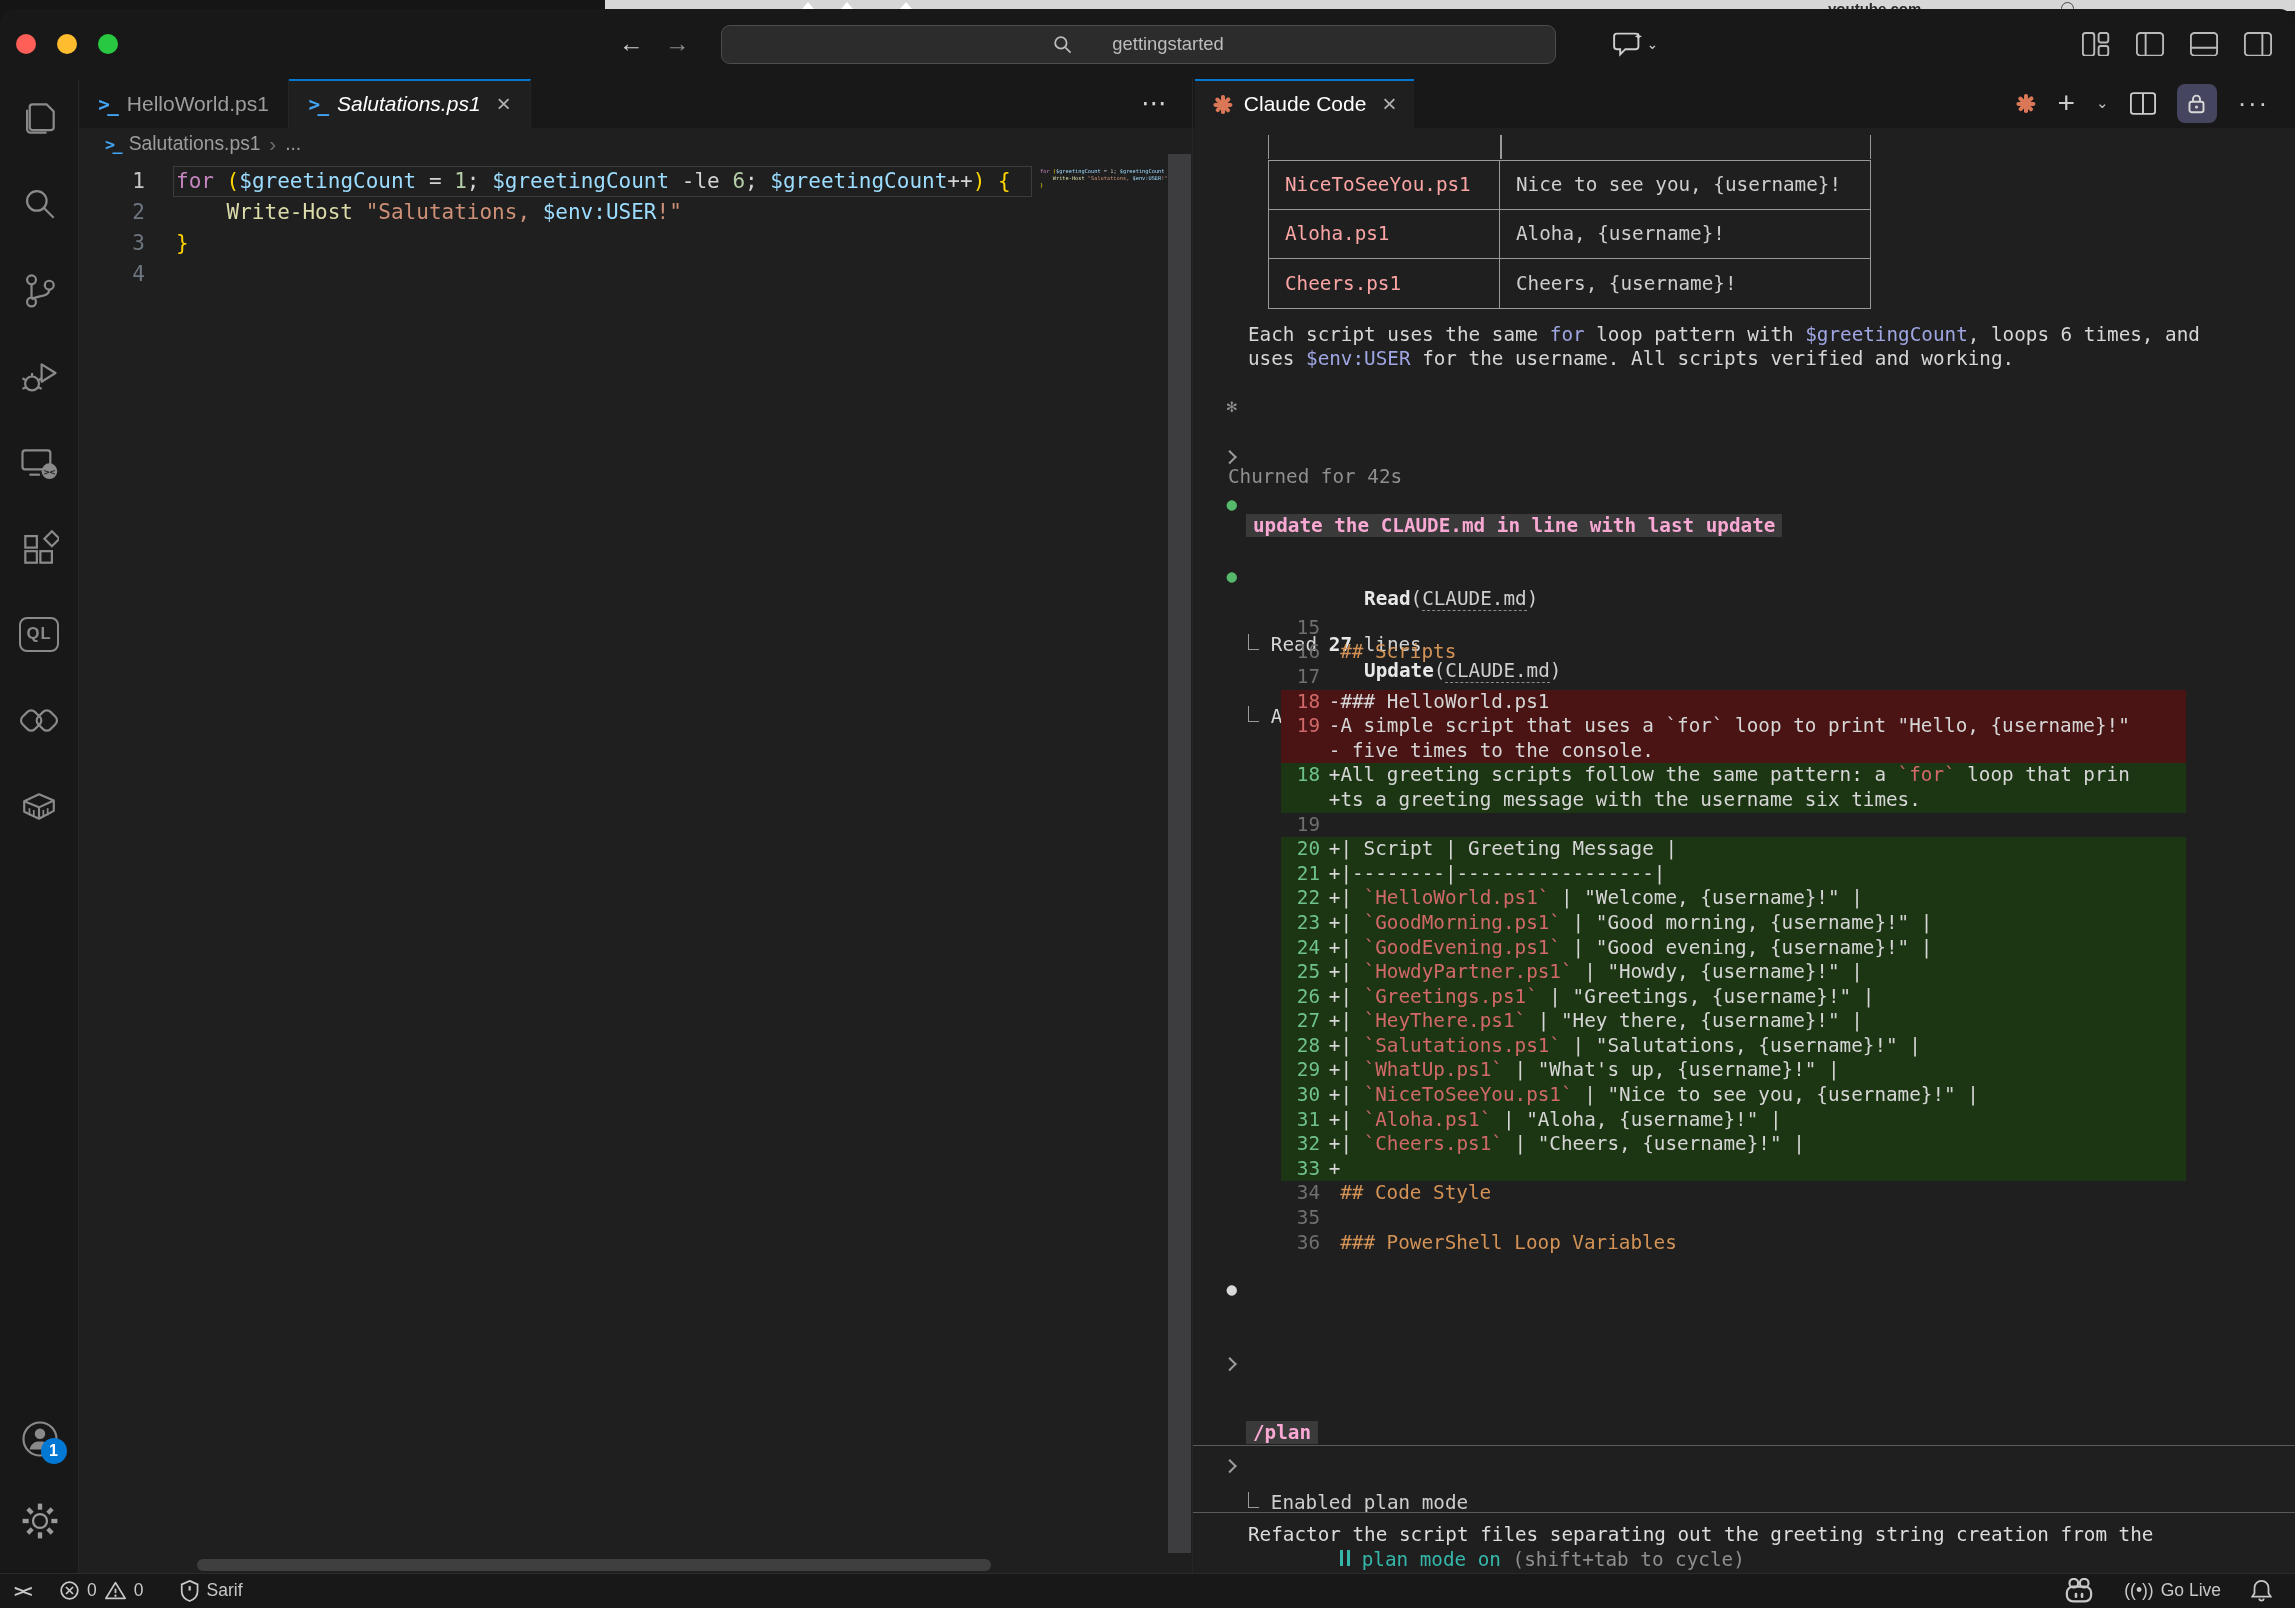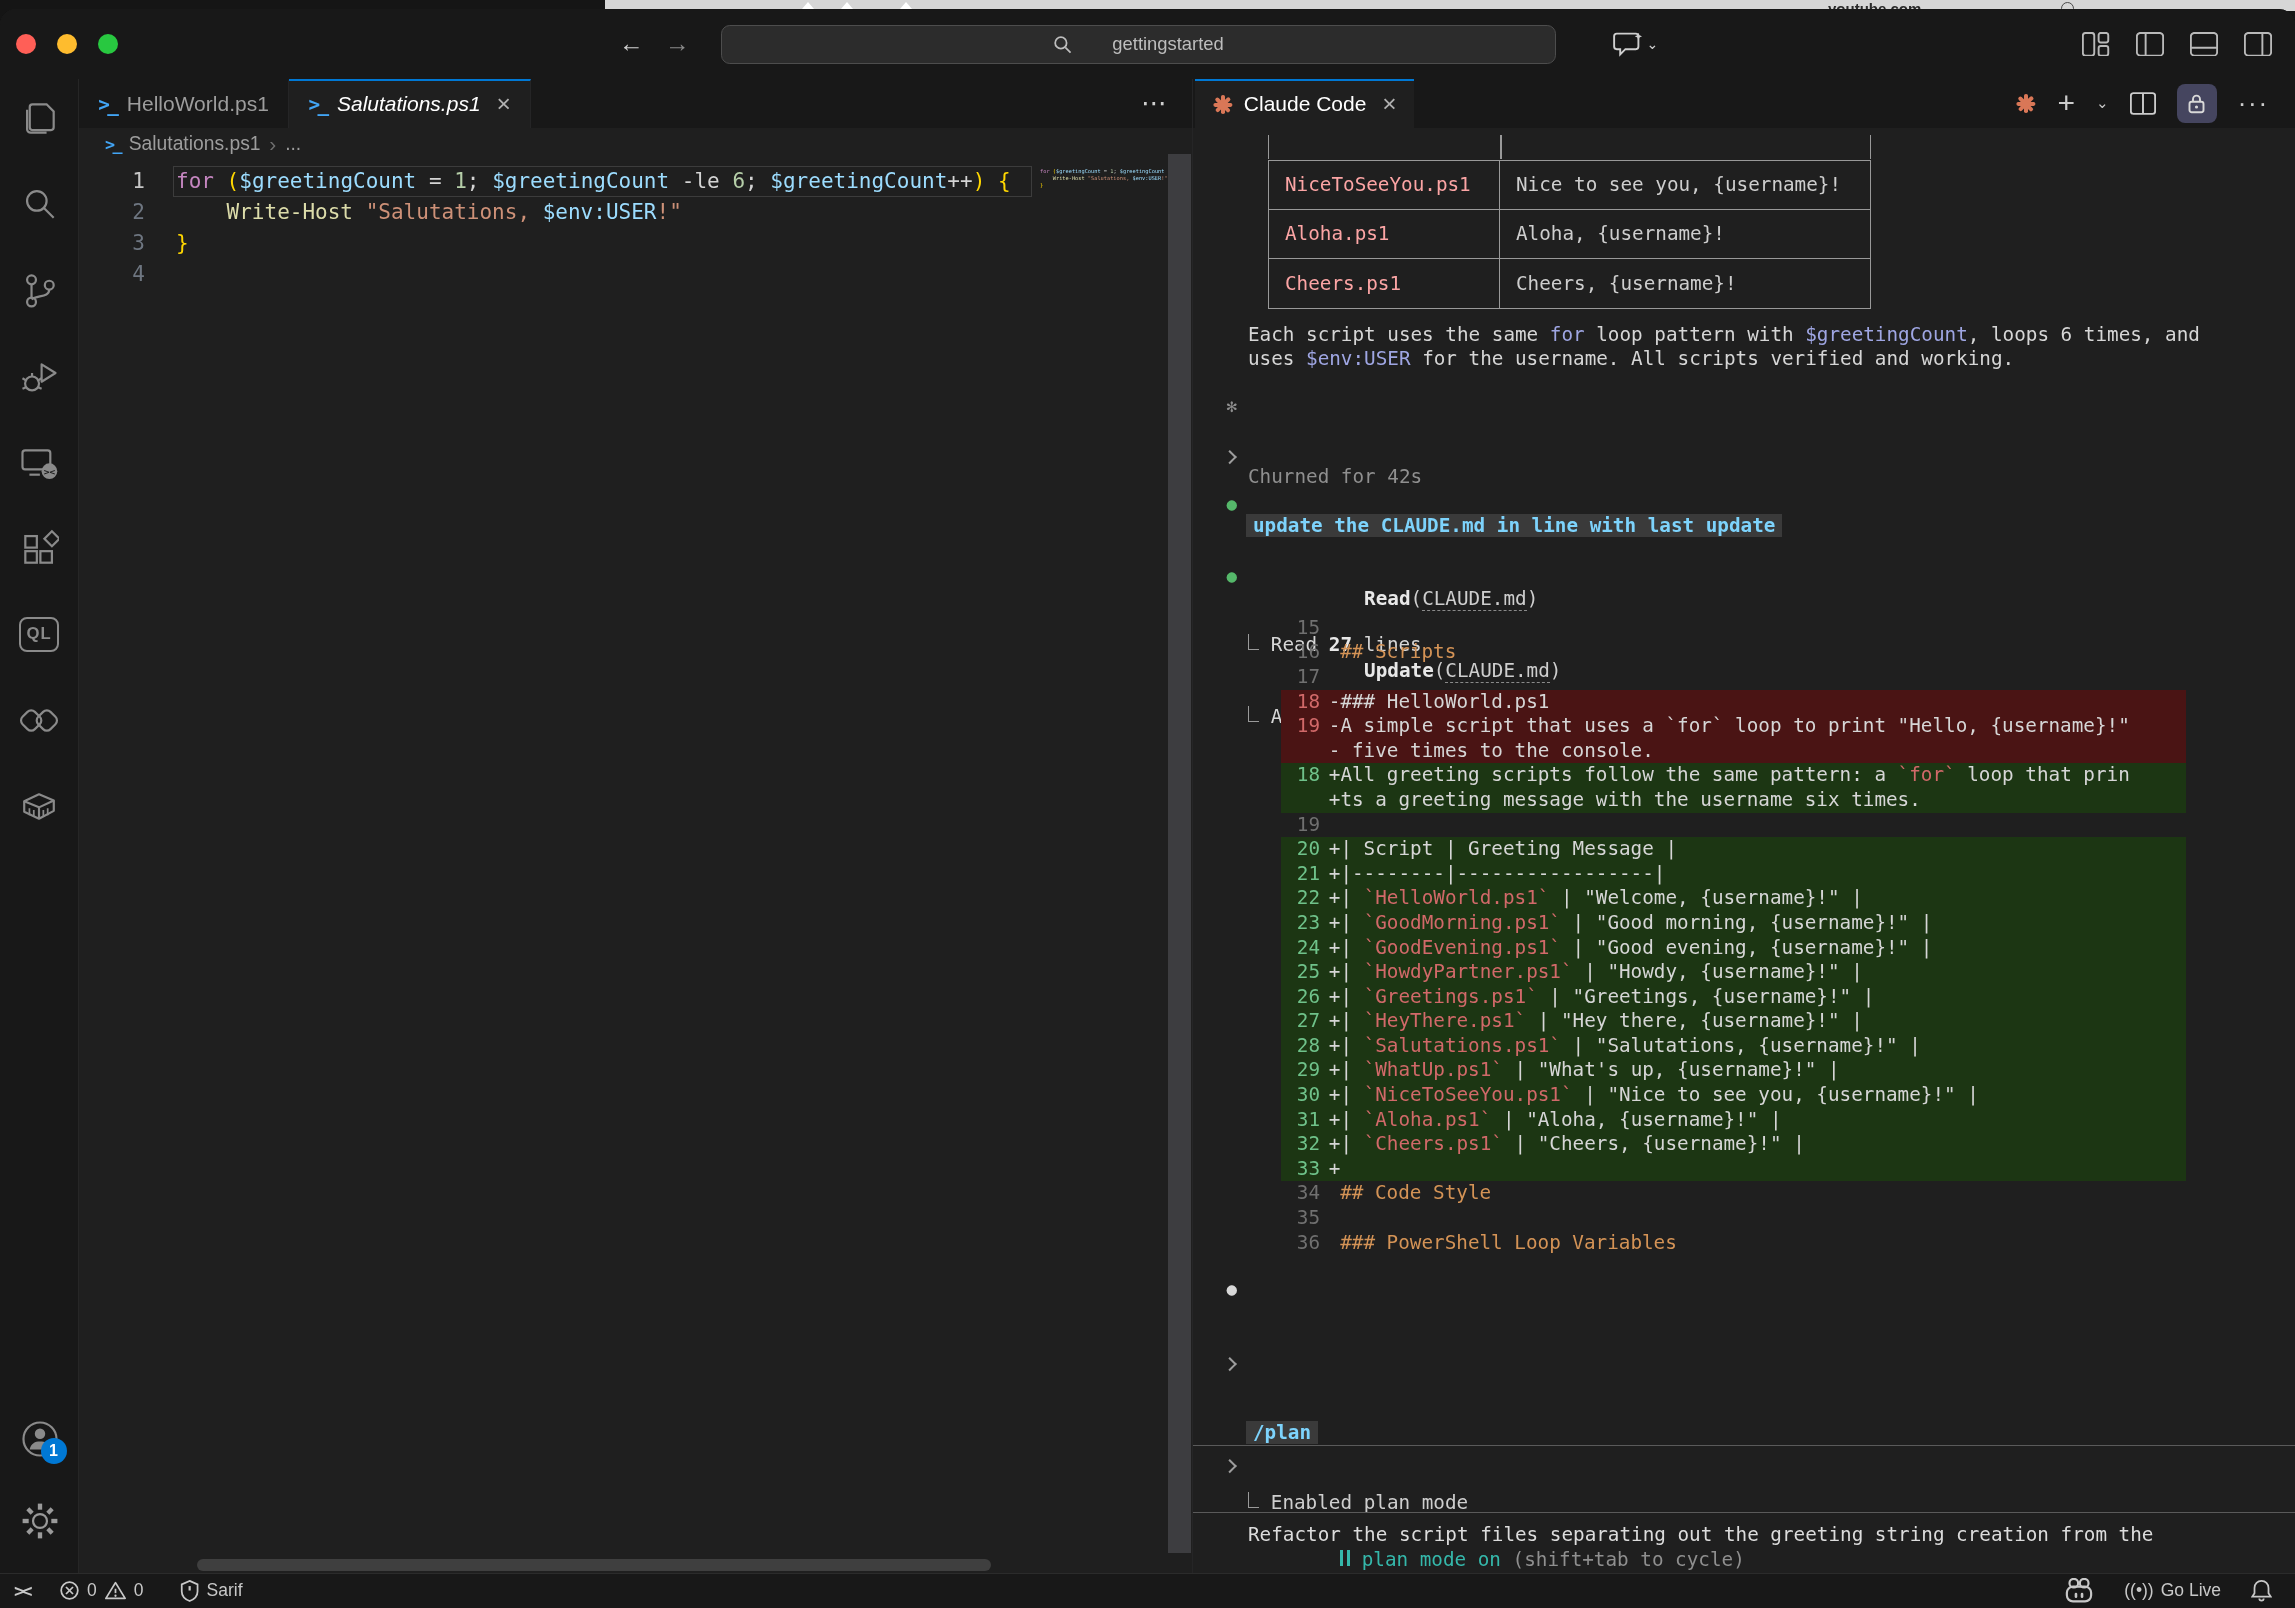--- a/index.html
+++ b/index.html
@@ -75,21 +75,21 @@
   .star i{position:absolute;left:8.8px;top:0.9px;width:3.5px;height:19.3px;background:#d97757;border-radius:1.8px;}
   .star i:nth-child(2){transform:rotate(45deg);}
   .star i:nth-child(3){transform:rotate(90deg);}
   .star i:nth-child(4){transform:rotate(135deg);}
   .pbody{position:absolute;left:0;top:49px;width:100%;height:1445px;font-size:19.3px;}
   .pbody .blk{position:absolute;}
   .mline{height:24.6px;line-height:24.6px;color:#cecece;}
   .bullet{position:absolute;left:30px;width:17.5px;text-align:center;font-size:17.5px;}
   .chev{position:absolute;left:32px;top:7px;width:9.6px;height:9.6px;border-top:2.6px solid #9d9d9d;
     border-right:2.6px solid #9d9d9d;transform:rotate(45deg);}
-  .hl{background:#3a3a3a;font-weight:bold;color:#7dd3fc;padding:0 7px;}
+  .hl{background:#3a3a3a;font-weight:bold;color:#f9a8d4;padding:0 7px;}
   .corner{display:inline-block;width:10.5px;height:16px;border-left:1.8px solid #9a9a9a;border-bottom:1.8px solid #9a9a9a;
     margin-right:12.3px;vertical-align:1.8px;}
   .uarg{border-bottom:1.8px dashed #8a8a8a;}
   .boldw{font-weight:bold;color:#e8e8e8;}
   
   .sliver{position:absolute;left:75px;top:7px;width:603px;height:24.6px;
     border-left:1.8px solid #999;border-right:1.8px solid #999;}
   .sliver i{position:absolute;left:231px;top:0;width:1.8px;height:24.6px;background:#999;}
   .mdtable{position:absolute;left:75px;top:32px;width:603px;border:1.8px solid #999;}
   .t-row{display:flex;height:49px;border-bottom:1.8px solid #999;}
@@ -351,21 +351,21 @@
       <div class="sliver"><i></i></div>
       
       <div class="mdtable" id="md-table"><div class="t-row"><span class="t-c1 mono">NiceToSeeYou.ps1</span><span class="t-c2 mono">Nice to see you, {username}!</span></div><div class="t-row"><span class="t-c1 mono">Aloha.ps1</span><span class="t-c2 mono">Aloha, {username}!</span></div><div class="t-row"><span class="t-c1 mono">Cheers.ps1</span><span class="t-c2 mono">Cheers, {username}!</span></div></div>
 
       
       <div class="blk" id="para" style="left:55px;top:195px"><div class="mline"><span class="c-plain">Each script uses the same </span><span class="c-code">for</span><span class="c-plain"> loop pattern with </span><span class="c-code">$greetingCount</span><span class="c-plain">, loops 6 times, and</span></div><div class="mline"><span class="c-plain">uses </span><span class="c-code">$env:USER</span><span class="c-plain"> for the username. All scripts verified and working.</span></div></div>
 
       
       <div class="blk" style="left:0;top:268px;width:100%">
         <span class="bullet gray" style="top:0">✻</span>
-        <div class="mline gray" style="margin-left:55px">Churned for 42s</div>
+        <div class="mline gray" style="margin-left:35px">Churned for 42s</div>
       </div>
 
       
       <div class="blk" style="left:0;top:317px;width:100%">
         <span class="chev"></span>
         <div class="mline" style="margin-left:53px"><span class="hl">update the CLAUDE.md in line with last update</span></div>
       </div>
 
       
       <div class="blk" style="left:0;top:366px;width:100%">

